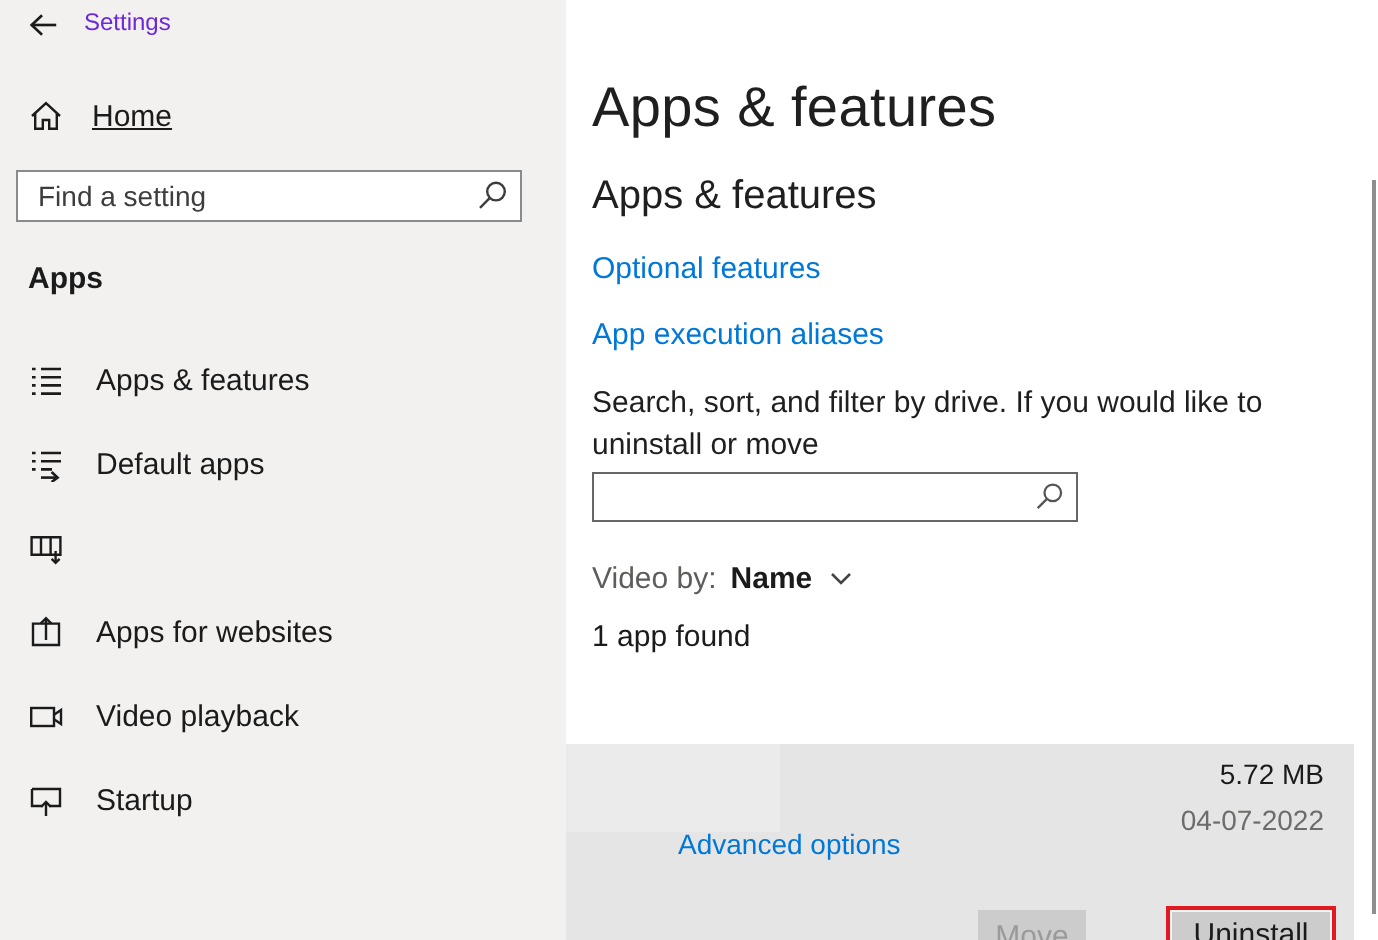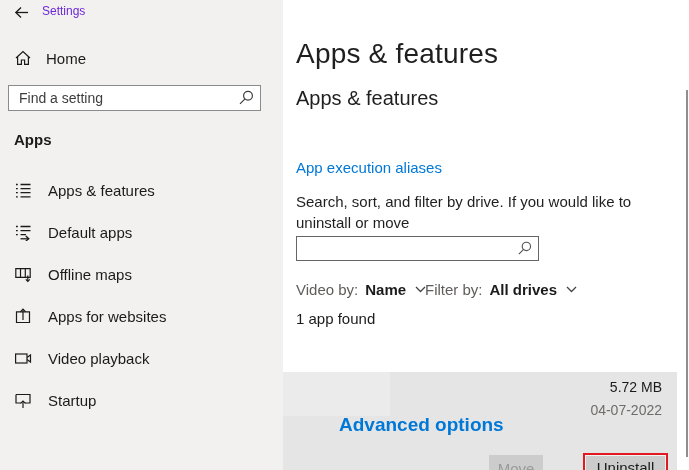--- a/index.html
+++ b/index.html
@@ -9,21 +9,21 @@
     font-family:"Liberation Sans", sans-serif;
     color:#1b1b1b;
     -webkit-font-smoothing:antialiased;
   }
   #app{position:absolute;inset:0;width:689px;height:470px;}
 
   
   .sidebar{position:absolute;left:0;top:0;width:283px;height:470px;background:#f2f1f0;}
   .back-btn{position:absolute;left:10px;top:2px;width:22px;height:20px;display:flex;align-items:center;justify-content:center;cursor:pointer;background:none;border:none;padding:0;}
   .win-title{position:absolute;left:42px;top:4px;font-size:12px;color:#6d28d9;}
-  .home-item{position:absolute;left:8px;top:44px;width:260px;height:28px;display:flex;align-items:center;gap:14px;padding-left:6px;cursor:pointer;}
+  .home-item{position:absolute;left:8px;top:44px;width:260px;height:28px;display:flex;align-items:center;gap:14px;padding-left:6px;cursor:pointer;text-decoration:underline;}
   .home-item .label{font-size:15px;}
   .side-search{position:absolute;left:8px;top:85px;width:253px;height:26px;}
   .side-search input{
     width:100%;height:100%;box-sizing:border-box;border:1px solid #8b8b8b;background:#fff;
     padding:0 28px 0 10px;font-size:14px;font-family:"Liberation Sans",sans-serif;color:#1b1b1b;outline:none;
   }
   .side-search input::placeholder{color:#3d3d3d;opacity:1;}
   .side-search .mag{position:absolute;right:6px;top:4px;}
   .side-section{position:absolute;left:14px;top:131px;font-size:15px;font-weight:700;}
   .nav{position:absolute;left:0;top:169px;width:283px;}
@@ -58,21 +58,21 @@
   .dd-label{font-size:15px;color:#5f5d5b;}
   .dd-value{font-size:15px;font-weight:700;color:#1b1b1b;}
   .dd-chev{margin-left:2px;display:inline-flex;}
   .result-count{position:absolute;left:296px;top:310px;font-size:15px;color:#1b1b1b;}
 
   
   .app-row{position:absolute;left:283px;top:346px;width:394px;height:114px;background:#e5e5e5;cursor:pointer;margin-top:26px;}
   .app-redacted{position:absolute;left:0;top:0;width:107px;height:44px;background:#ebebeb;}
   .app-size{position:absolute;right:15px;top:7px;font-size:14px;color:#1b1b1b;}
   .app-date{position:absolute;right:15px;top:30px;font-size:14px;color:#6e6c6a;}
-  .app-advanced{position:absolute;left:56px;top:42px;font-size:19px;font-weight:700;}
+  .app-advanced{position:absolute;left:56px;top:42px;font-size:14px;font-weight:400;}
   .btn{
     font-family:"Liberation Sans",sans-serif;font-size:15px;border:none;background:#cccccc;
     display:flex;align-items:center;justify-content:center;cursor:pointer;padding:0;
   }
   .move-btn{position:absolute;left:206px;top:83px;width:54px;height:26px;color:#9a9a9a;}
   .uninstall-wrap{
     position:absolute;left:300px;top:81px;width:85px;height:29px;box-sizing:border-box;
     border:2px solid #e11a22;padding:1px;background:#f4f3f2;
   }
   .uninstall-btn{width:100%;height:100%;color:#1b1b1b;}
@@ -151,21 +151,20 @@
       <div class="nav-item">
         <span class="icon">
           <svg width="18" height="18" viewBox="0 0 18 18" fill="none" stroke="#1b1b1b" stroke-width="1.2">
             <path d="M1.8 3.6 H16.2 V12.4 H1.8 Z"></path>
               <path d="M6.5 3.6 V12.4"></path>
               <path d="M11.3 3.6 V12.4"></path>
             <path d="M13.8 10.5 V16.3"></path>
               <path d="M11.8 14.4 L13.8 16.4 L15.8 14.4"></path>
           </svg>
         </span>
-        <span class="label">Offline maps</span>
       </div>
 
       <div class="nav-item">
         <span class="icon">
           <svg width="18" height="18" viewBox="0 0 18 18" fill="none" stroke="#1b1b1b" stroke-width="1.2">
             <path d="M2.5 4.8 H15.5 V15.5 H2.5 Z"></path>
             <path d="M9 13 V2.2"></path>
               <path d="M6.3 4.8 L9 2.1 L11.7 4.8"></path>
           </svg>
         </span>
@@ -210,20 +209,21 @@
         </svg>
       </span>
     </button>
   </div>
 
   <div class="main"></div>
 
   <h1 class="page-title" style="margin:0;">Apps &amp; features</h1>
   <h2 class="section-title" style="margin:0;">Apps &amp; features</h2>
 
+  <a class="link link-optional">Optional features</a>
   <a class="link link-aliases">App execution aliases</a>
 
   <div class="desc">
     <span>Search, sort, and filter by drive. If you would like to uninstall or move</span>
     <span>an app, select it from the list.</span>
   </div>
 
   <div class="main-search">
     <input type="text" placeholder="" style="">
     <span class="mag icon">
@@ -237,29 +237,20 @@
   <div class="dd-row dd-sort">
     <span class="dd-label">Video by:</span>
     <span class="dd-value">Name</span>
     <span class="dd-chev icon">
       <svg width="11" height="7" viewBox="0 0 11 7" fill="none" stroke="#444" stroke-width="1.3">
         <path d="M1 1 L5.5 5.5 L10 1"></path>
       </svg>
     </span>
   </div>
 
-  <div class="dd-row dd-filter">
-    <span class="dd-label">Filter by:</span>
-    <span class="dd-value">All drives</span>
-    <span class="dd-chev icon">
-      <svg width="11" height="7" viewBox="0 0 11 7" fill="none" stroke="#444" stroke-width="1.3">
-        <path d="M1 1 L5.5 5.5 L10 1"></path>
-      </svg>
-    </span>
-  </div>
 
   <div class="result-count">1 app found</div>
 
   <div class="app-row">
     <div class="app-redacted"></div>
     <div class="app-size">5.72 MB</div>
     <div class="app-date">04-07-2022</div>
     <a class="link app-advanced">Advanced options</a>
     <button class="btn move-btn">Move</button>
     <div class="uninstall-wrap">

